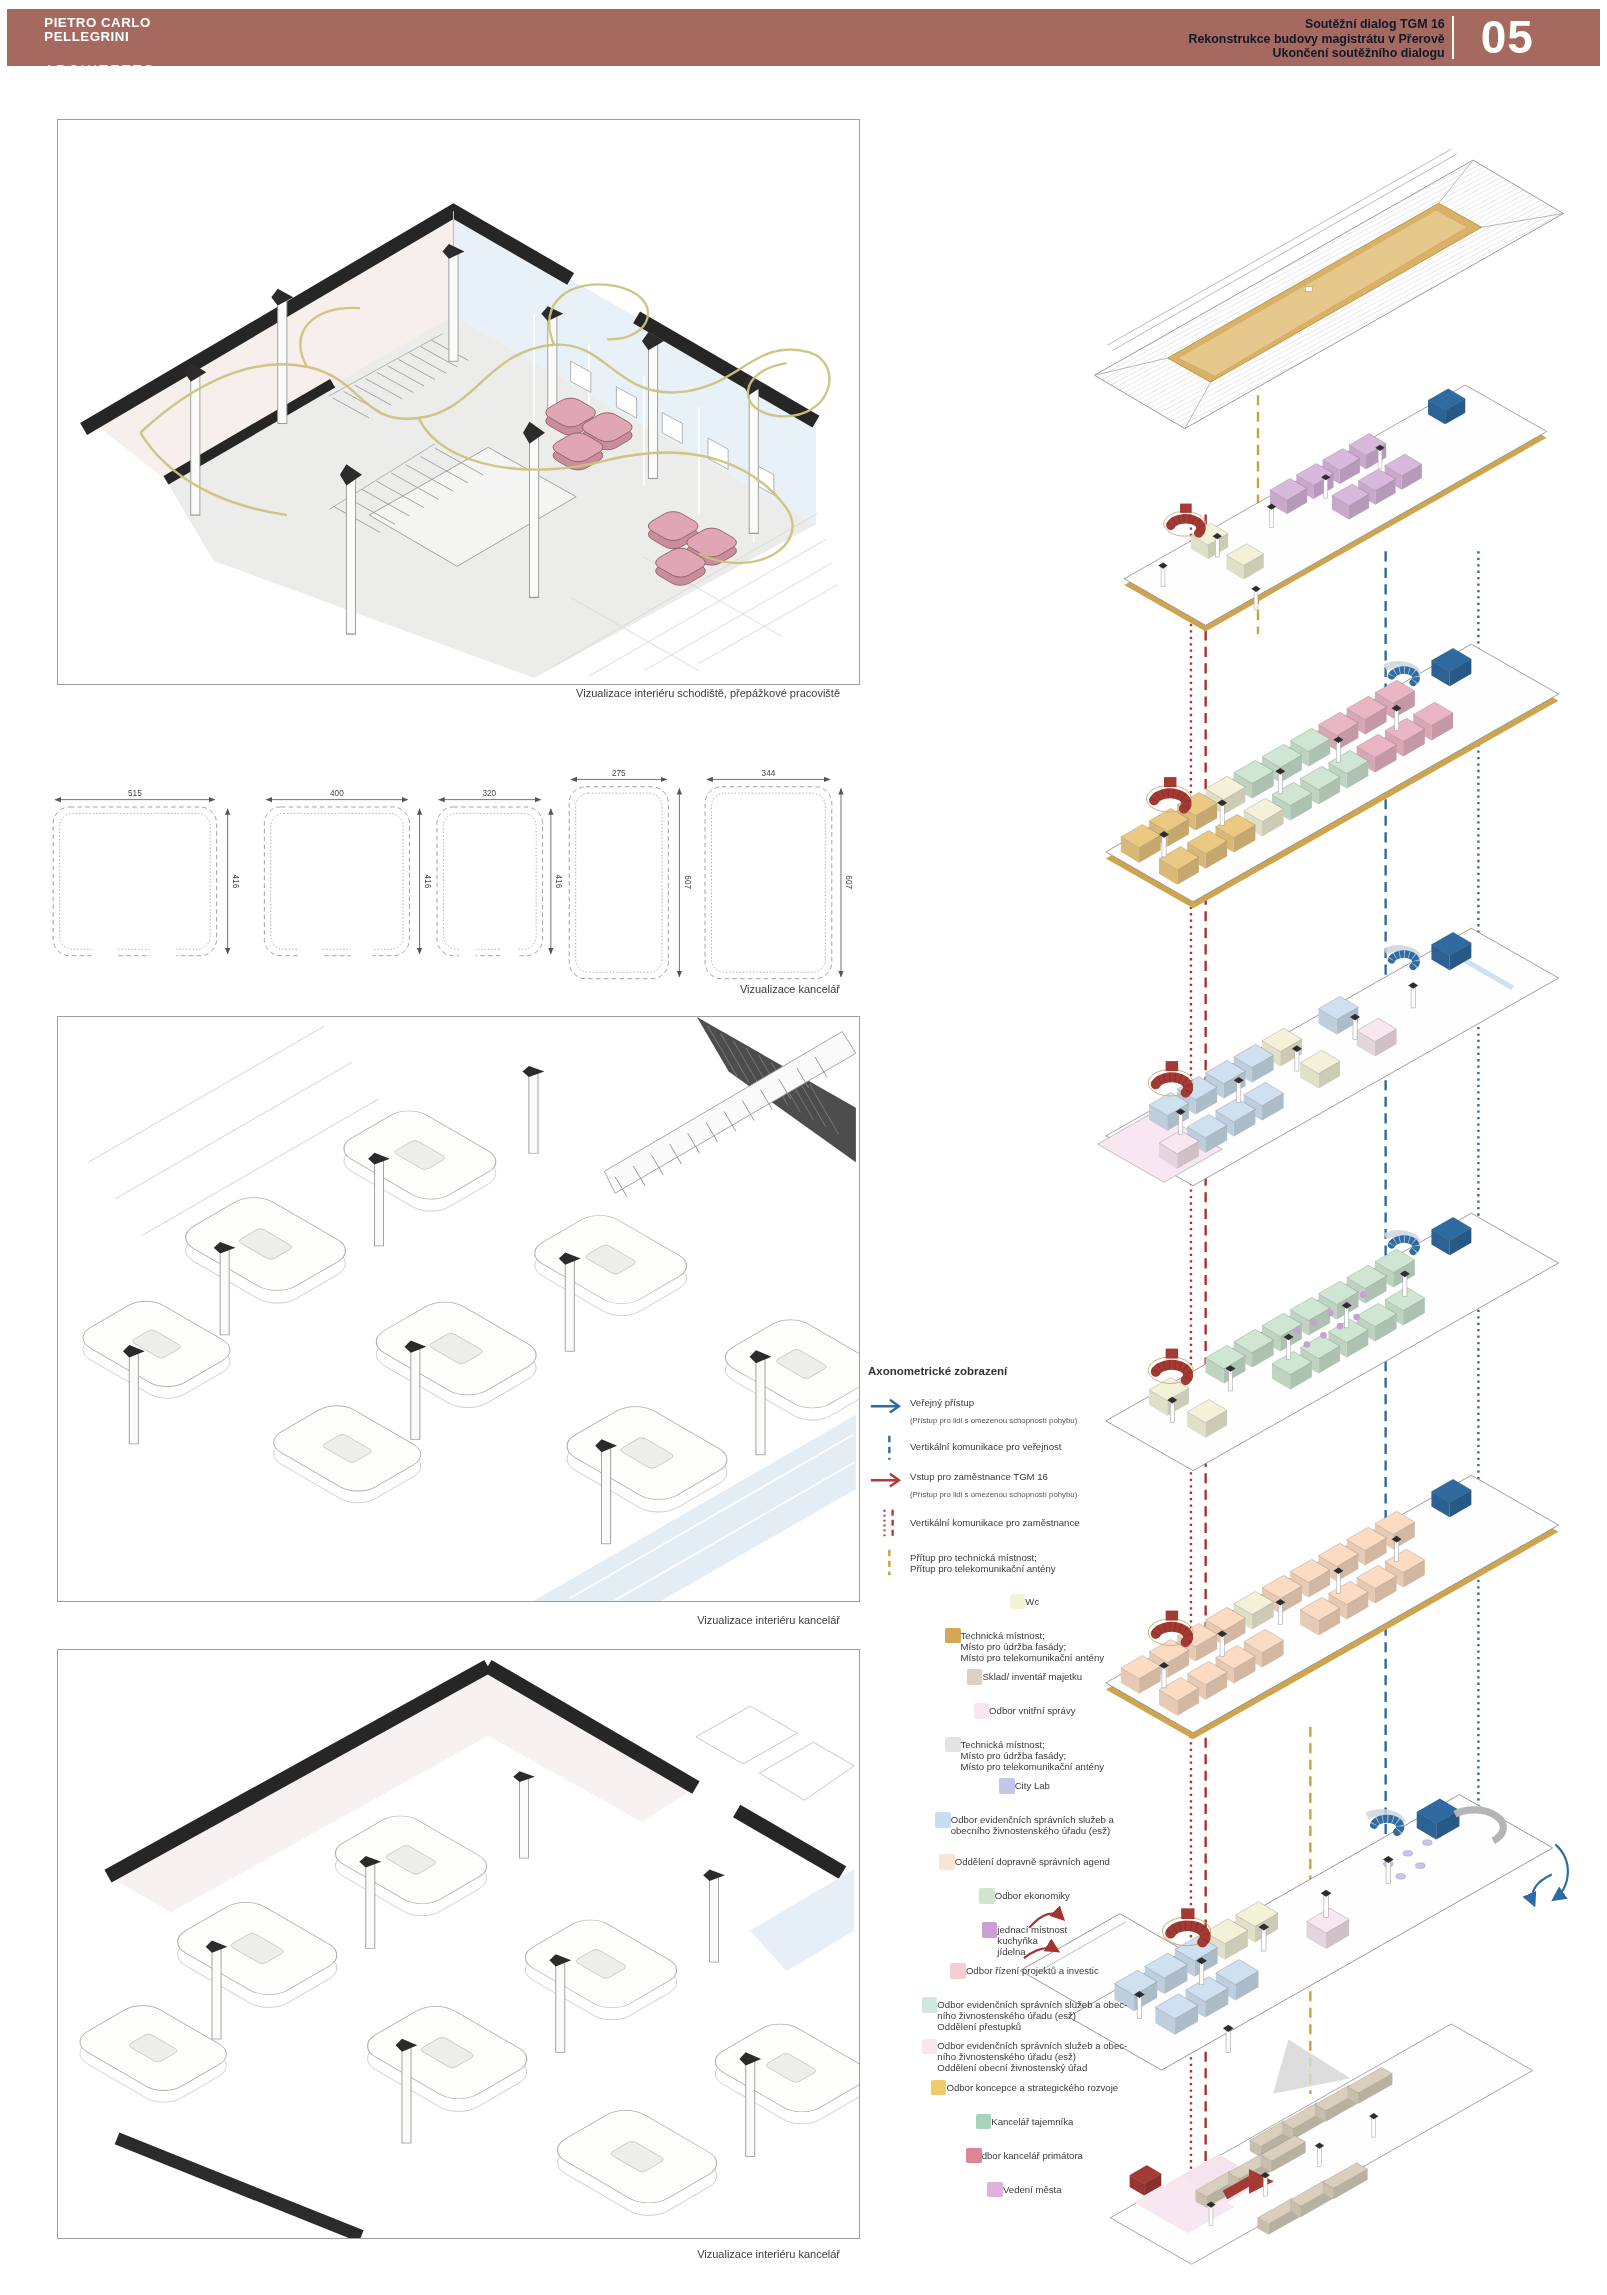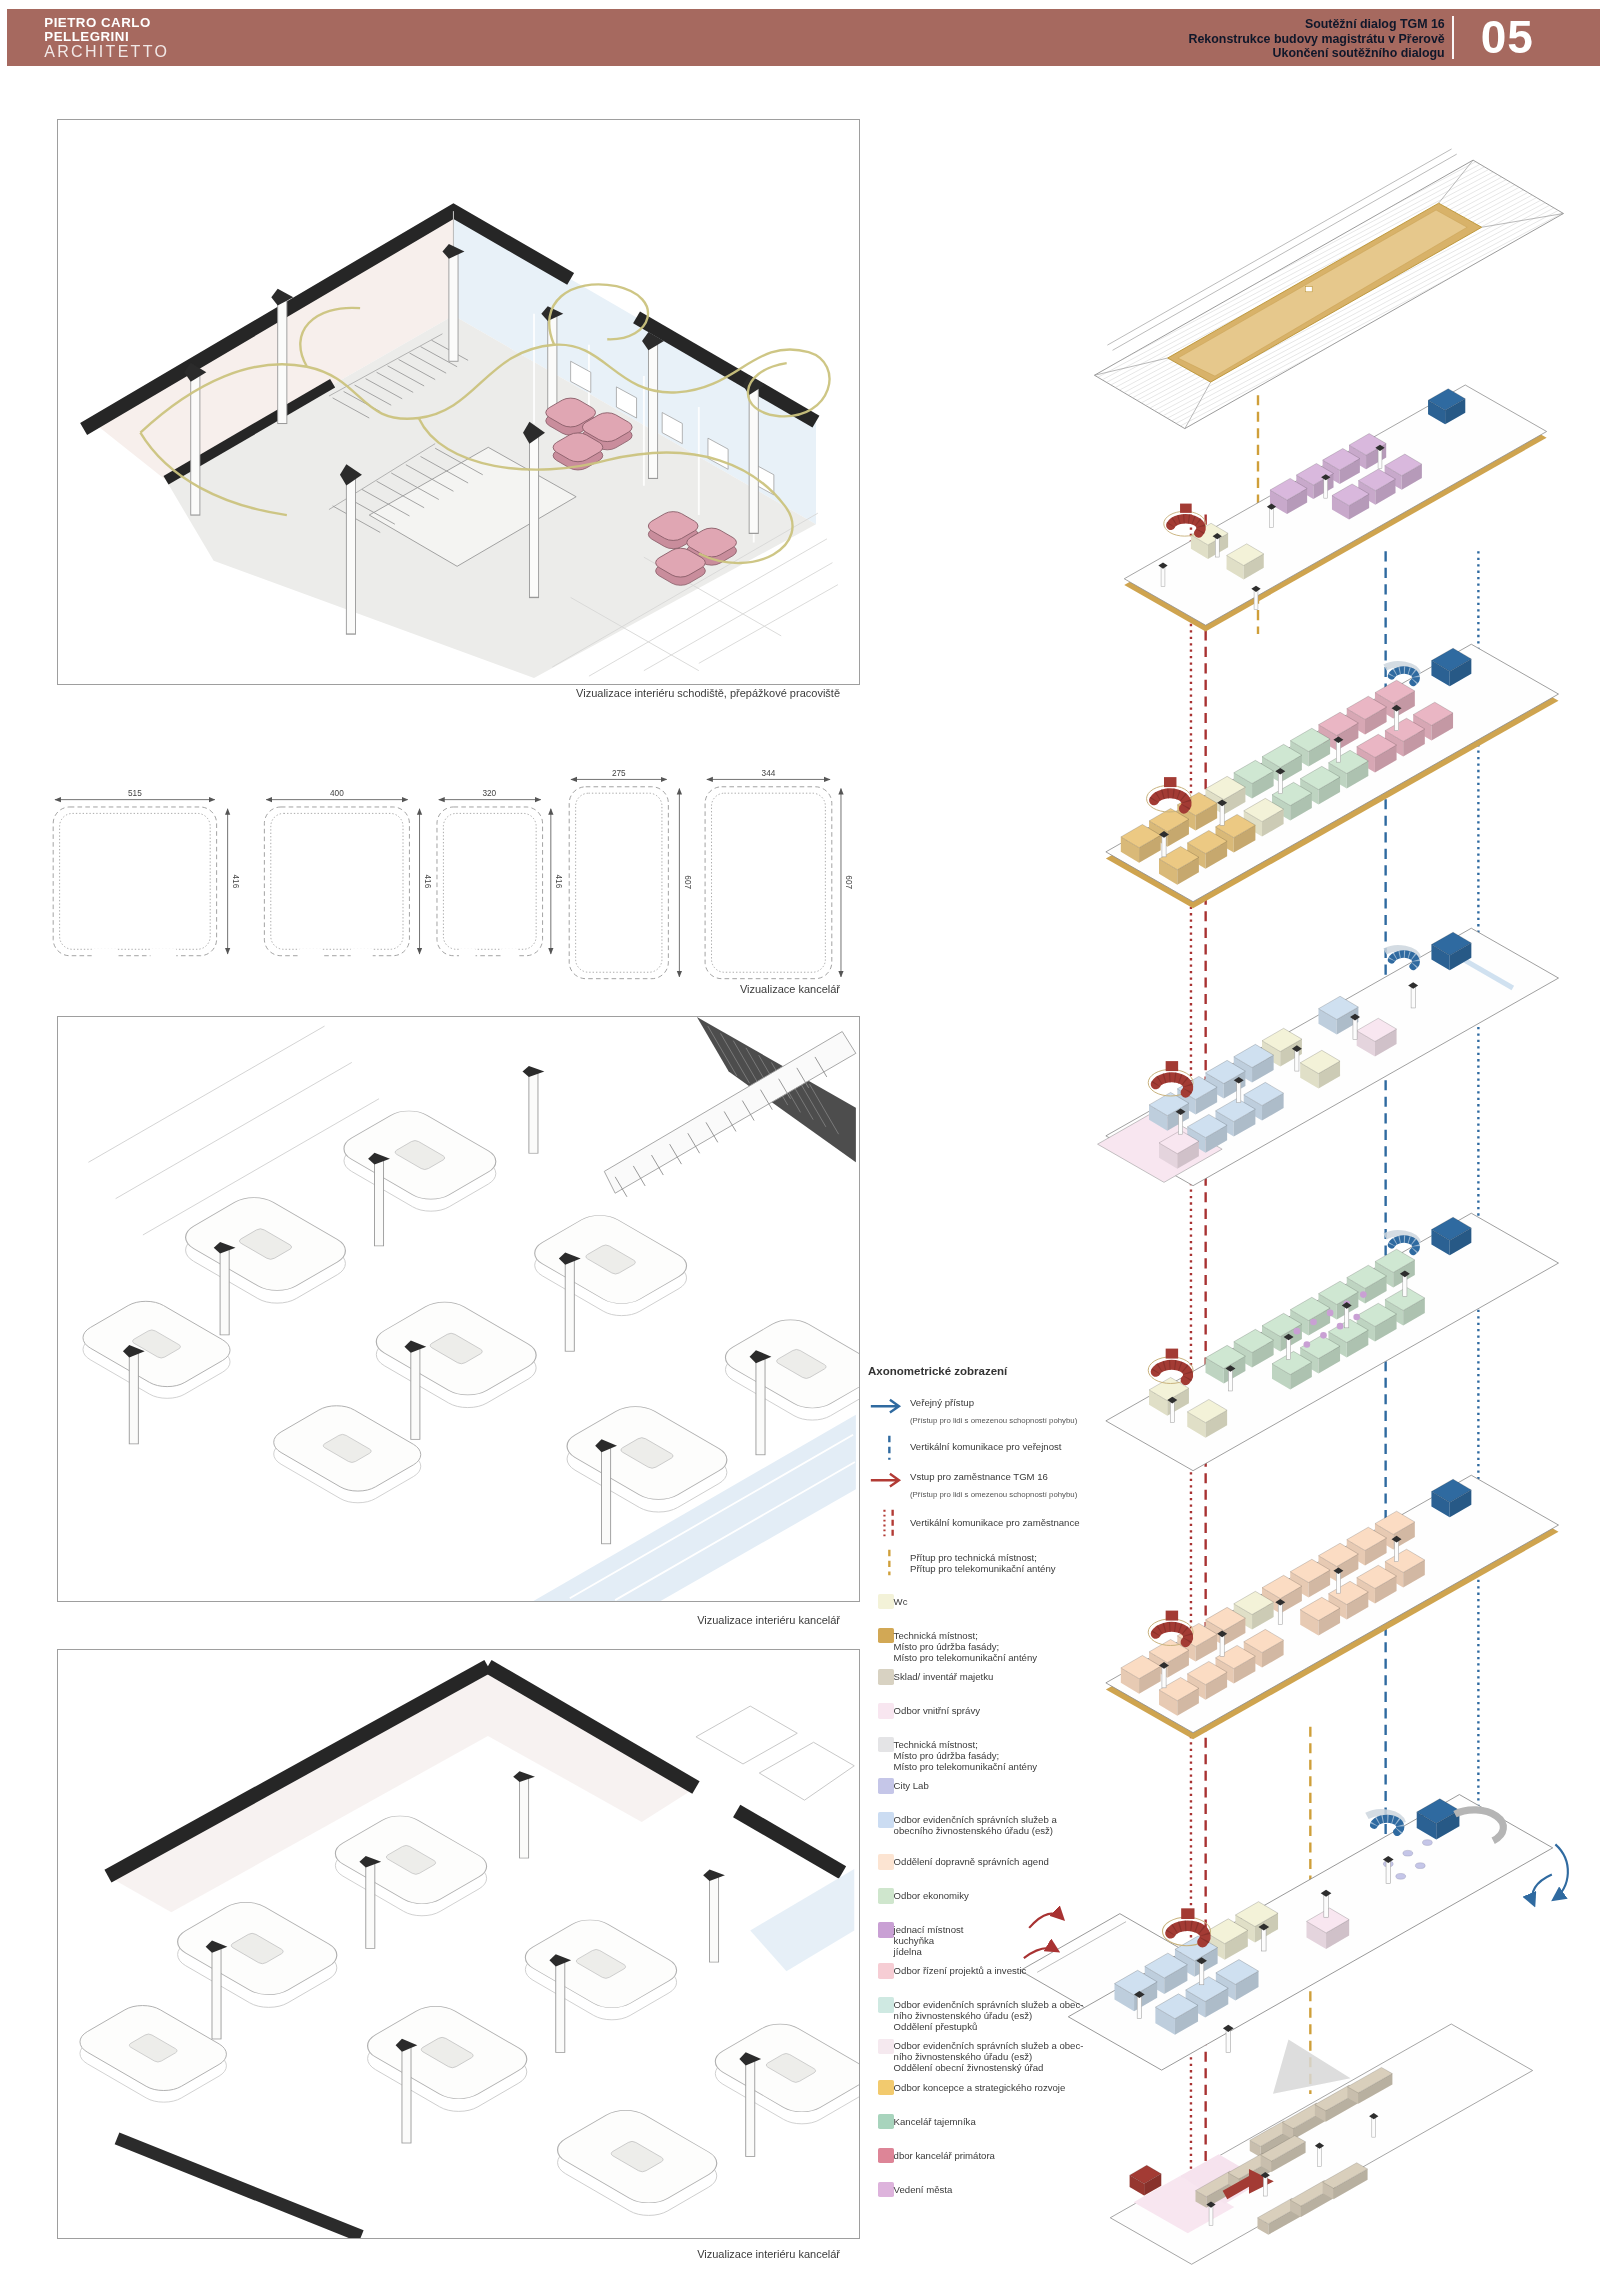--- a/index.html
+++ b/index.html
@@ -2,37 +2,37 @@
 <html style="font-size:14.7px"><head>
 <meta charset="utf-8">
 <style>
   html,body{margin:0;padding:0;background:#e9e9e9;}
   .board{position:relative;width:1607px;height:2296px;background:#ffffff;margin:0 auto;
          font-family:"Liberation Sans", sans-serif;overflow:hidden;}
   .abs{position:absolute;}
   
   .bar{position:absolute;left:7.3px;right:7.3px;top:9.2px;height:57px;background:#a6695f;}
   .logo{position:absolute;left:37px;top:6.4px;color:#ffffff;font-size:13.3px;font-weight:bold;line-height:14.7px;letter-spacing:0.5px;}
-  .logo .l3{font-weight:400;opacity:.85;letter-spacing:2.3px;font-size:16px;}
+  .logo .l3{font-weight:400;opacity:.85;letter-spacing:2.3px;font-size:14px;margin-top:18px;}
   .proj{position:absolute;right:155px;top:8.3px;text-align:right;color:#0f172a;font-size:12.4px;font-weight:bold;line-height:14.2px;}
   .hdiv{position:absolute;right:146px;top:7.3px;width:1.8px;height:43px;background:#fff;opacity:.95;}
   .num{position:absolute;right:66px;top:0.9px;color:#fff;font-size:46px;font-weight:bold;letter-spacing:0.9px;}
   
   .fig{position:absolute;background:#fff;border:0.9px solid #9e9e9e;}
   .fig svg{display:block;}
   .cap{position:absolute;left:381px;width:459px;text-align:right;font-size:11px;color:#3b3b3b;}
   
   .legend{position:absolute;left:868px;top:1365px;width:303px;color:#3a3a3a;}
   .lg-title{font-size:11.5px;font-weight:bold;margin-bottom:20px;color:#333;}
   .lf-row{display:flex;align-items:flex-start;margin-bottom:9.2px;}
   .lf-icon{width:42px;flex:0 0 42px;display:flex;justify-content:center;}
   .lf-label{font-size:9.6px;line-height:11px;white-space:pre-line;}
   .lf-sub{font-size:7.8px;color:#555;margin-top:8px;}
   .items{margin-top:16.5px;}
-  .li-row{display:flex;gap:0;align-items:flex-start;margin-bottom:18.4px;min-height:15.6px;}
+  .li-row{display:flex;gap:0;align-items:flex-start;margin-bottom:18.4px;min-height:15.6px;justify-content:center;}
   .li-row.m2{} .li-row.m3{margin-bottom:6.4px;}
   .sw{flex:0 0 15.6px;width:15.6px;height:15.6px;border-radius:1.8px;margin-left:10px;}
   .li-label{font-size:9.6px;line-height:11px;white-space:pre-line;padding-top:1.8px;}
   svg text{font-family:"Liberation Sans",sans-serif;}
 </style>
 </head>
 <body>
 
 <div class="board">
 

